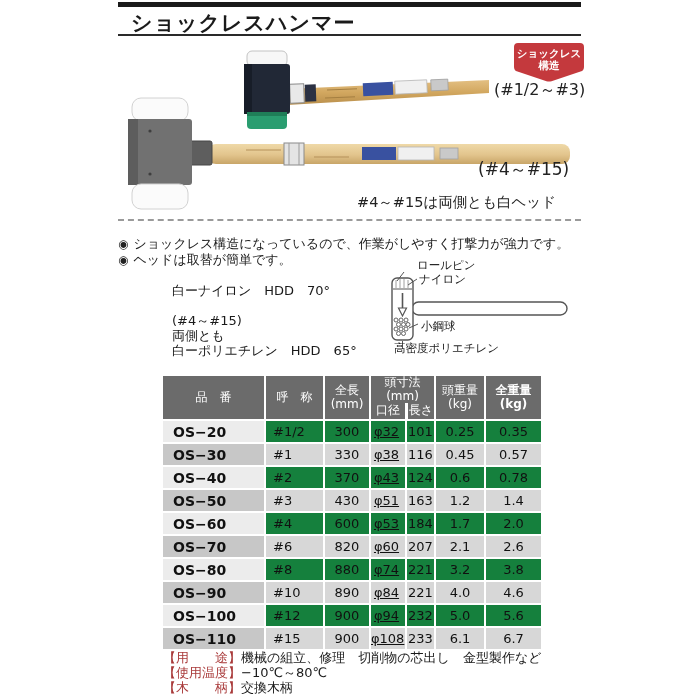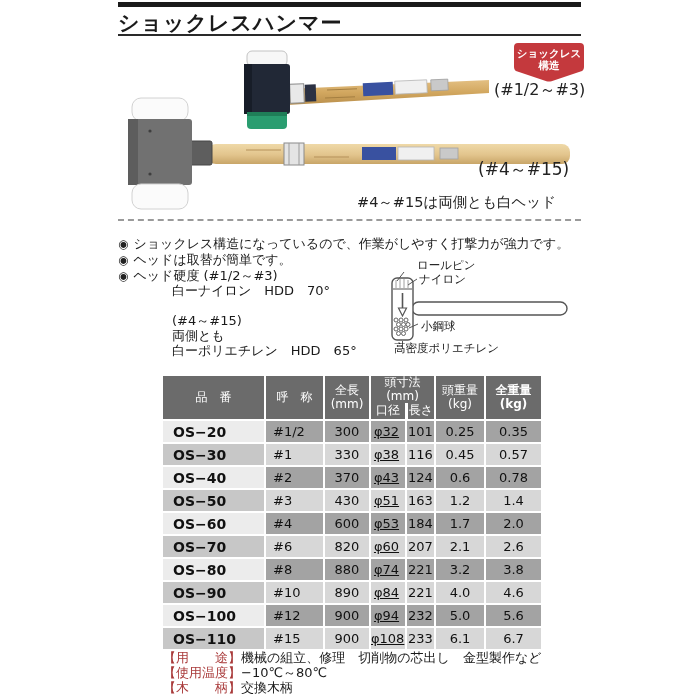--- a/index.html
+++ b/index.html
@@ -1,21 +1,21 @@
 <!DOCTYPE html>
 <html><head>
 <meta charset="utf-8">
 <style>
   html,body{margin:0;padding:0;background:#fff;}
   .page{position:relative;width:700px;height:700px;background:#fff;overflow:hidden;
         font-family:"DejaVu Sans","Liberation Sans",sans-serif;color:#1a1a1a;}
   .abs{position:absolute;}
   
   .toprule{left:118px;top:2px;width:463px;height:5px;background:#1a1a1a;}
-  .pagetitle{left:118px;top:9px;font-size:21px;font-weight:bold;letter-spacing:1px;}
+  .pagetitle{left:131px;top:9px;font-size:21px;font-weight:bold;letter-spacing:1px;}
   .titlerule{left:118px;top:34px;width:463px;height:2px;background:#2a2a2a;}
   
   .badge{left:513px;top:42px;width:72px;height:41px;}
   .badge svg{position:absolute;left:0;top:0;}
   .badge .t1{position:absolute;left:0;top:5px;width:72px;text-align:center;color:#fff;font-size:10.5px;font-weight:bold;}
   .badge .t2{position:absolute;left:0;top:17px;width:72px;text-align:center;color:#fff;font-size:10.5px;font-weight:bold;}
   
   .lbl-small{left:494px;top:80px;font-size:16px;color:#222;}
   .lbl-large{left:478px;top:158px;font-size:17px;color:#222;}
   .whitehead-note{left:357px;top:193px;font-size:14.5px;color:#222;}
@@ -31,21 +31,21 @@
   table.spec th{background:#6b6b6b;color:#fff;font-weight:normal;font-size:12px;line-height:13.5px;
                 border-right:2px solid #fff;padding:0;text-align:center;vertical-align:middle;}
   table.spec th.last{border-right:none;font-weight:bold;}
   table.spec th.sub2{border-left:1.5px solid #fff;}
   table.spec td{font-size:13px;text-align:center;padding:0;border-right:2px solid #fff;border-top:2px solid #fff;
                 height:21px;vertical-align:middle;color:#111;}
   table.spec td.last{border-right:none;}
   table.spec td.code{text-align:left;padding-left:10px;font-weight:bold;font-size:14px;}
   table.spec td.size{text-align:left;padding-left:7px;}
   table.spec td.dia{text-align:center;padding-right:3px;text-decoration:underline;}
-  table.spec tr.r0 td{background:#a3a3a3;}
+  table.spec tr.r0 td{background:#15803d;}
   table.spec tr.r0 td.code{background:#ececec;}
   table.spec tr.r1 td{background:#d7d7d7;}
   table.spec tr.r1 td.code{background:#c7c7c7;}
   
   .noteline{left:163px;font-size:13px;line-height:15px;white-space:nowrap;}
   .noteline .nl{color:#a93a3a;}
 </style>
 </head>
 <body>
 
@@ -115,23 +115,20 @@
   <div class="abs lbl-large">(#4～#15)</div>
 
   <div class="abs whitehead-note">#4～#15は両側とも白ヘッド</div>
   <div class="abs dashedrule"></div>
 
   <div class="abs feat" style="top:252px">
     <span class="bullet">◉</span><span>ヘッドは取替が簡単です。</span>
   </div>
   <div class="abs feat" style="top:236px">
     <span class="bullet">◉</span><span>ショックレス構造になっているので、作業がしやすく打撃力が強力です。</span>
-  </div>
-  <div class="abs feat" style="top:268px">
-    <span class="bullet">◉</span><span>ヘッド硬度 (#1/2～#3)</span>
   </div>
   <div class="abs hard" style="top:283px">白ーナイロン　HDD　70°</div>
   <div class="abs hard" style="top:313px">(#4～#15)</div>
   <div class="abs hard" style="top:328px">両側とも</div>
   <div class="abs hard" style="top:343px">白ーポリエチレン　HDD　65°</div>
 
   <svg class="abs" style="left:355px;top:256px;" width="225" height="104" viewBox="0 0 225 104">
     <rect x="57" y="46" width="155" height="13" rx="6.5" fill="#fff" stroke="#555" stroke-width="1.4"></rect>
     <rect x="37" y="22" width="21" height="62" rx="5" fill="#fff" stroke="#555" stroke-width="1.4"></rect>
     <line x1="38" y1="33" x2="57" y2="33" stroke="#555" stroke-width="1"></line>

